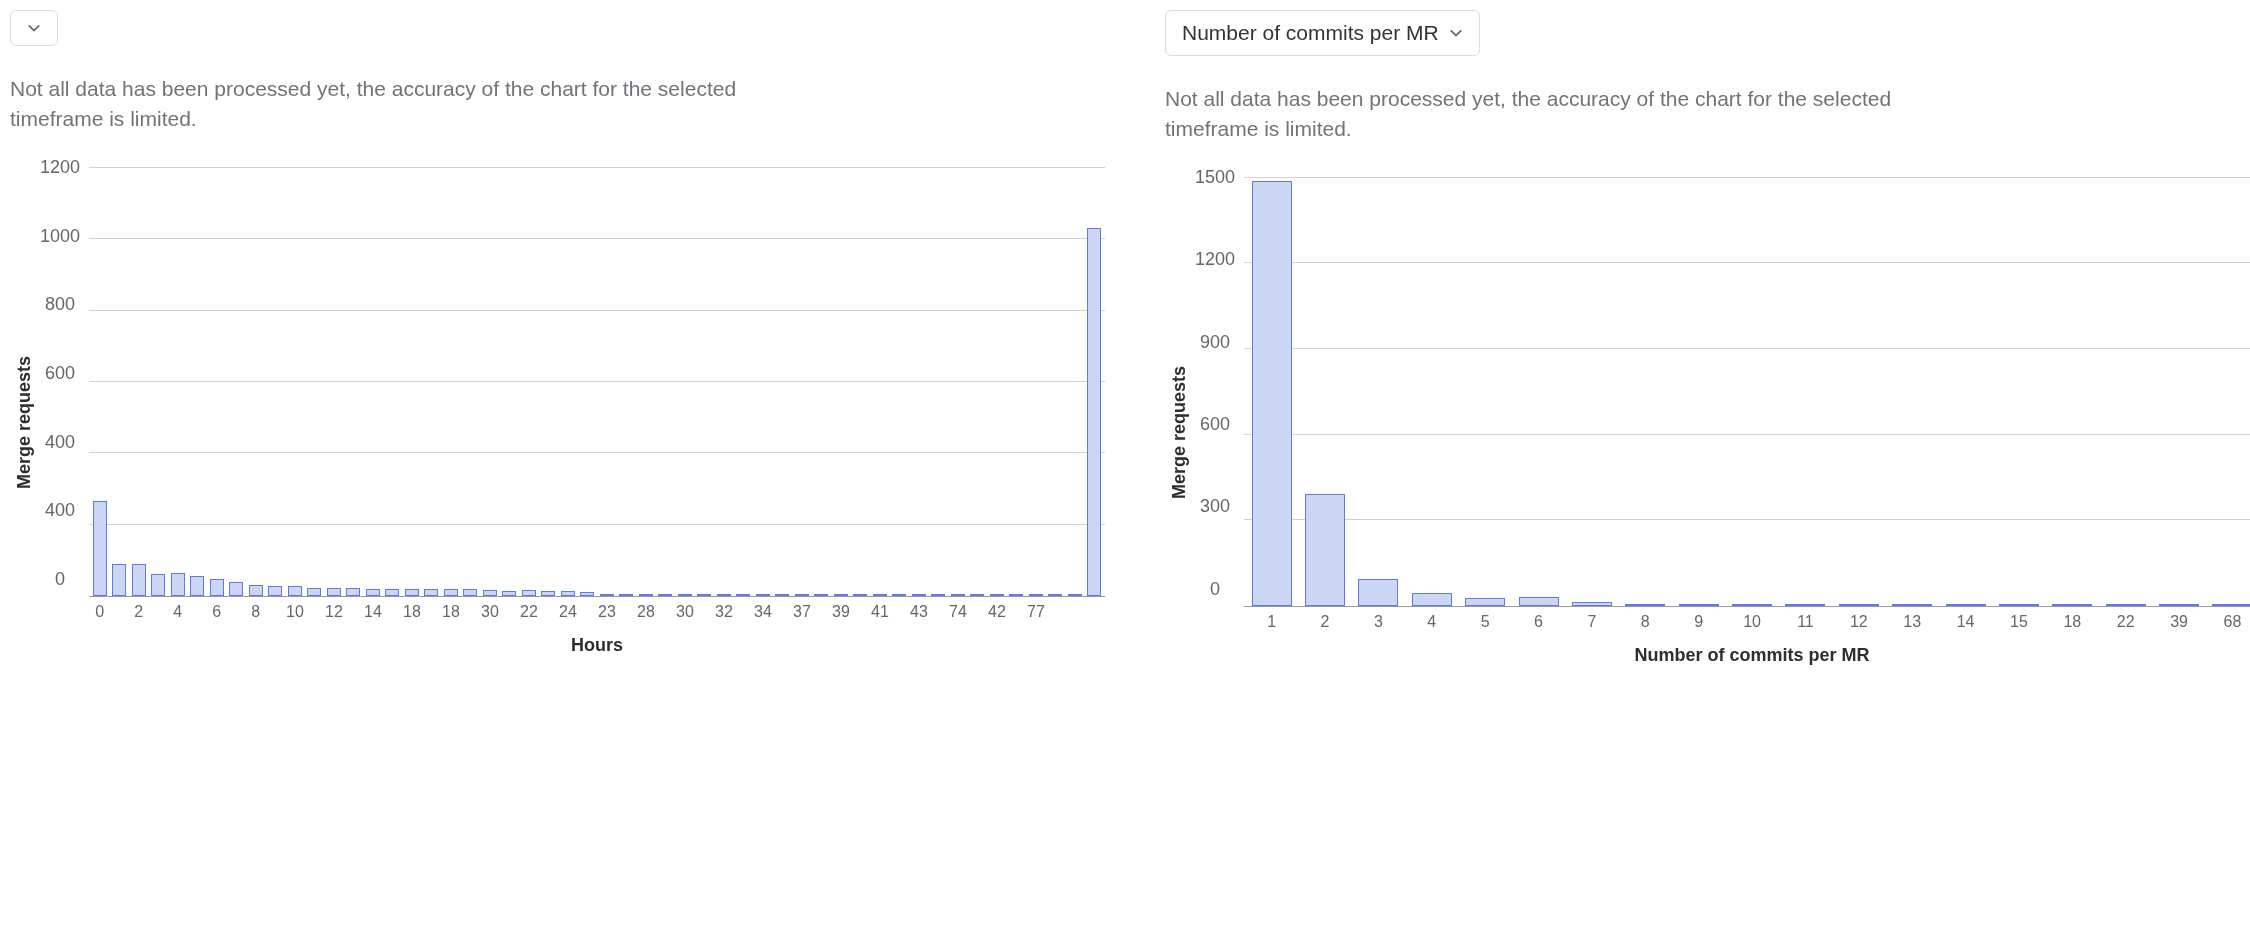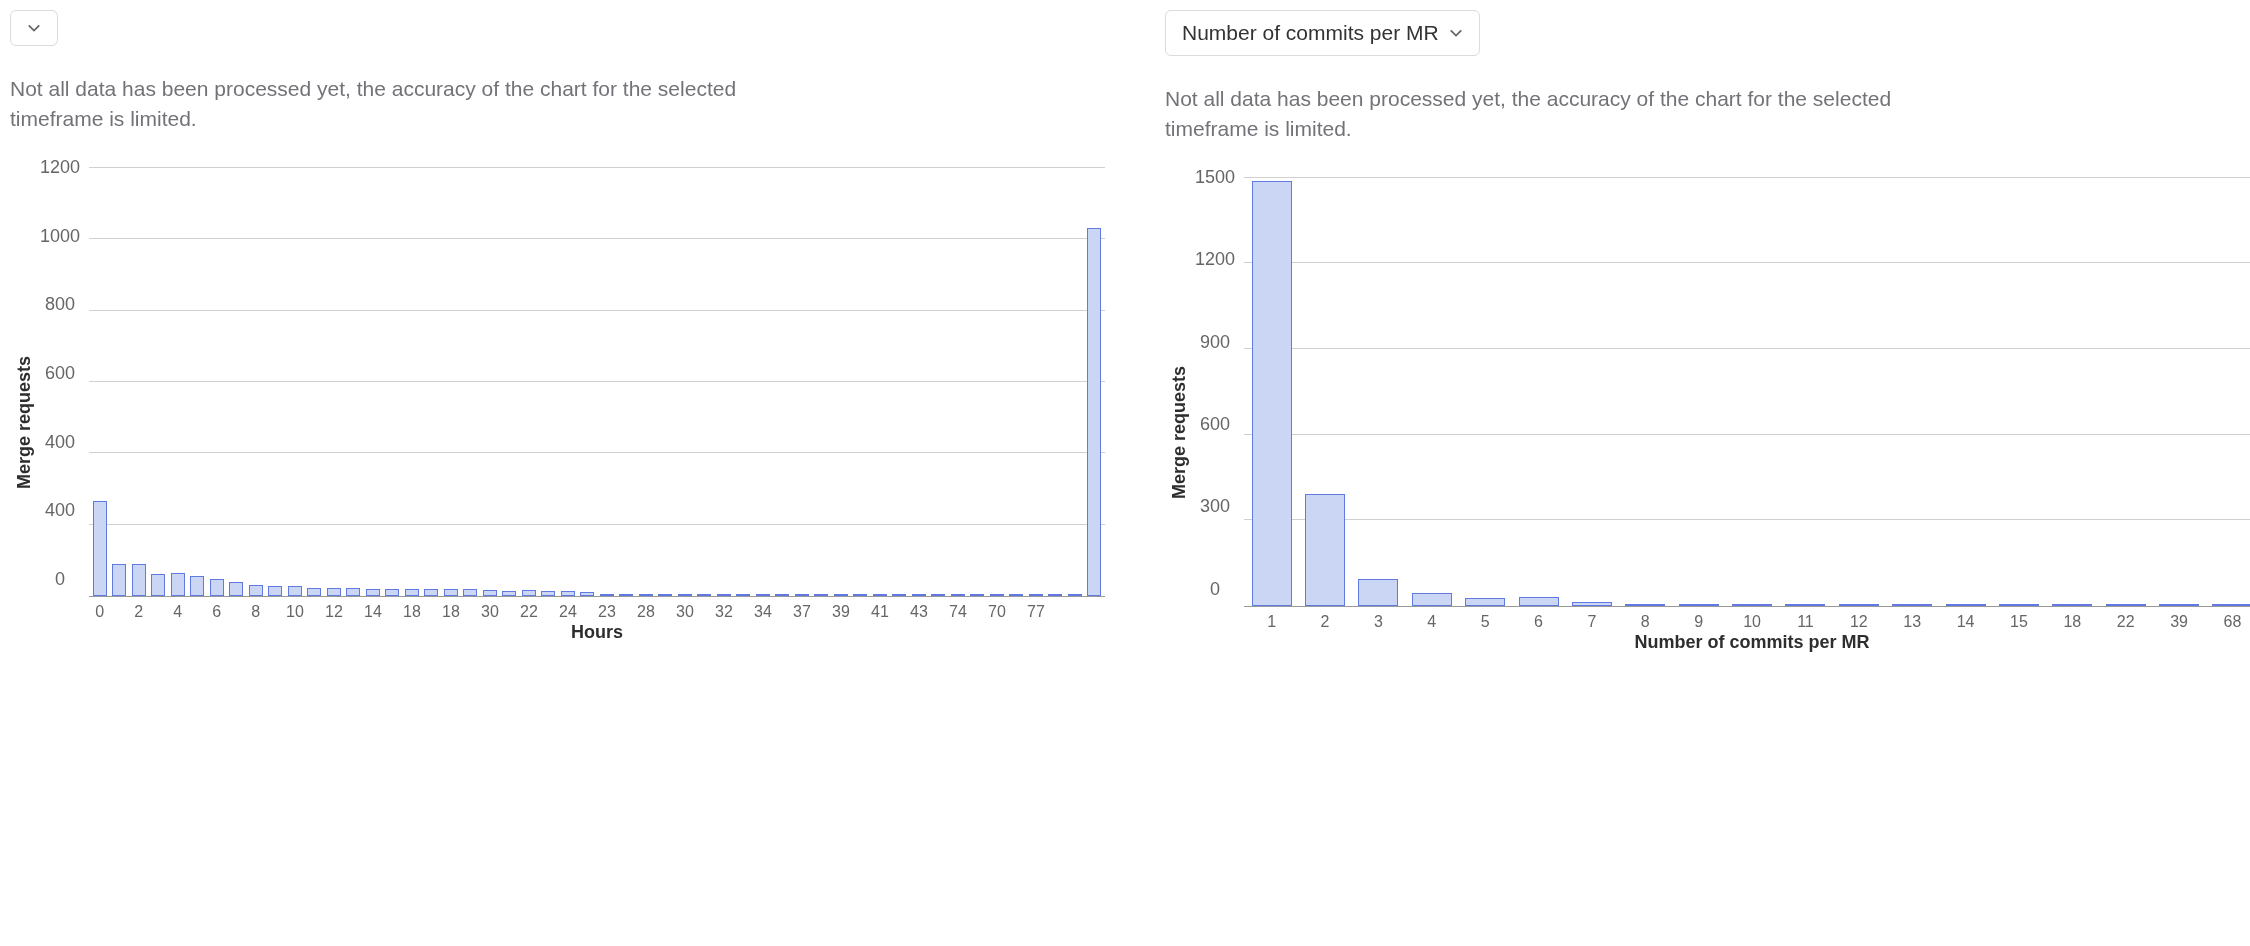--- a/index.html
+++ b/index.html
@@ -140,21 +140,21 @@
     flex: 1;
     text-align: center;
     min-width: 0;
     white-space: nowrap;
   }
   .x-axis-label {
     text-align: center;
     font-size: 18px;
     font-weight: 700;
     color: #2e2e2e;
-    margin-top: 1px;
+    margin-top: 14px;
   }
 </style>
 </head>
 <body>
 
 <div class="container">
 
   <div class="panel">
     <div class="dropdown">
       <span class="chev">
@@ -386,21 +386,21 @@
             <div class="xt">37</div>
             <div class="xt"></div>
             <div class="xt">39</div>
             <div class="xt"></div>
             <div class="xt">41</div>
             <div class="xt"></div>
             <div class="xt">43</div>
             <div class="xt"></div>
             <div class="xt">74</div>
             <div class="xt"></div>
-            <div class="xt">70</div>
+            <div class="xt">42</div>
             <div class="xt"></div>
             <div class="xt">77</div>
             <div class="xt"></div>
             <div class="xt"></div>
             <div class="xt"></div>
           </div>
         <div class="x-axis-label">Hours</div>
       </div>
     </div>
   </div>

